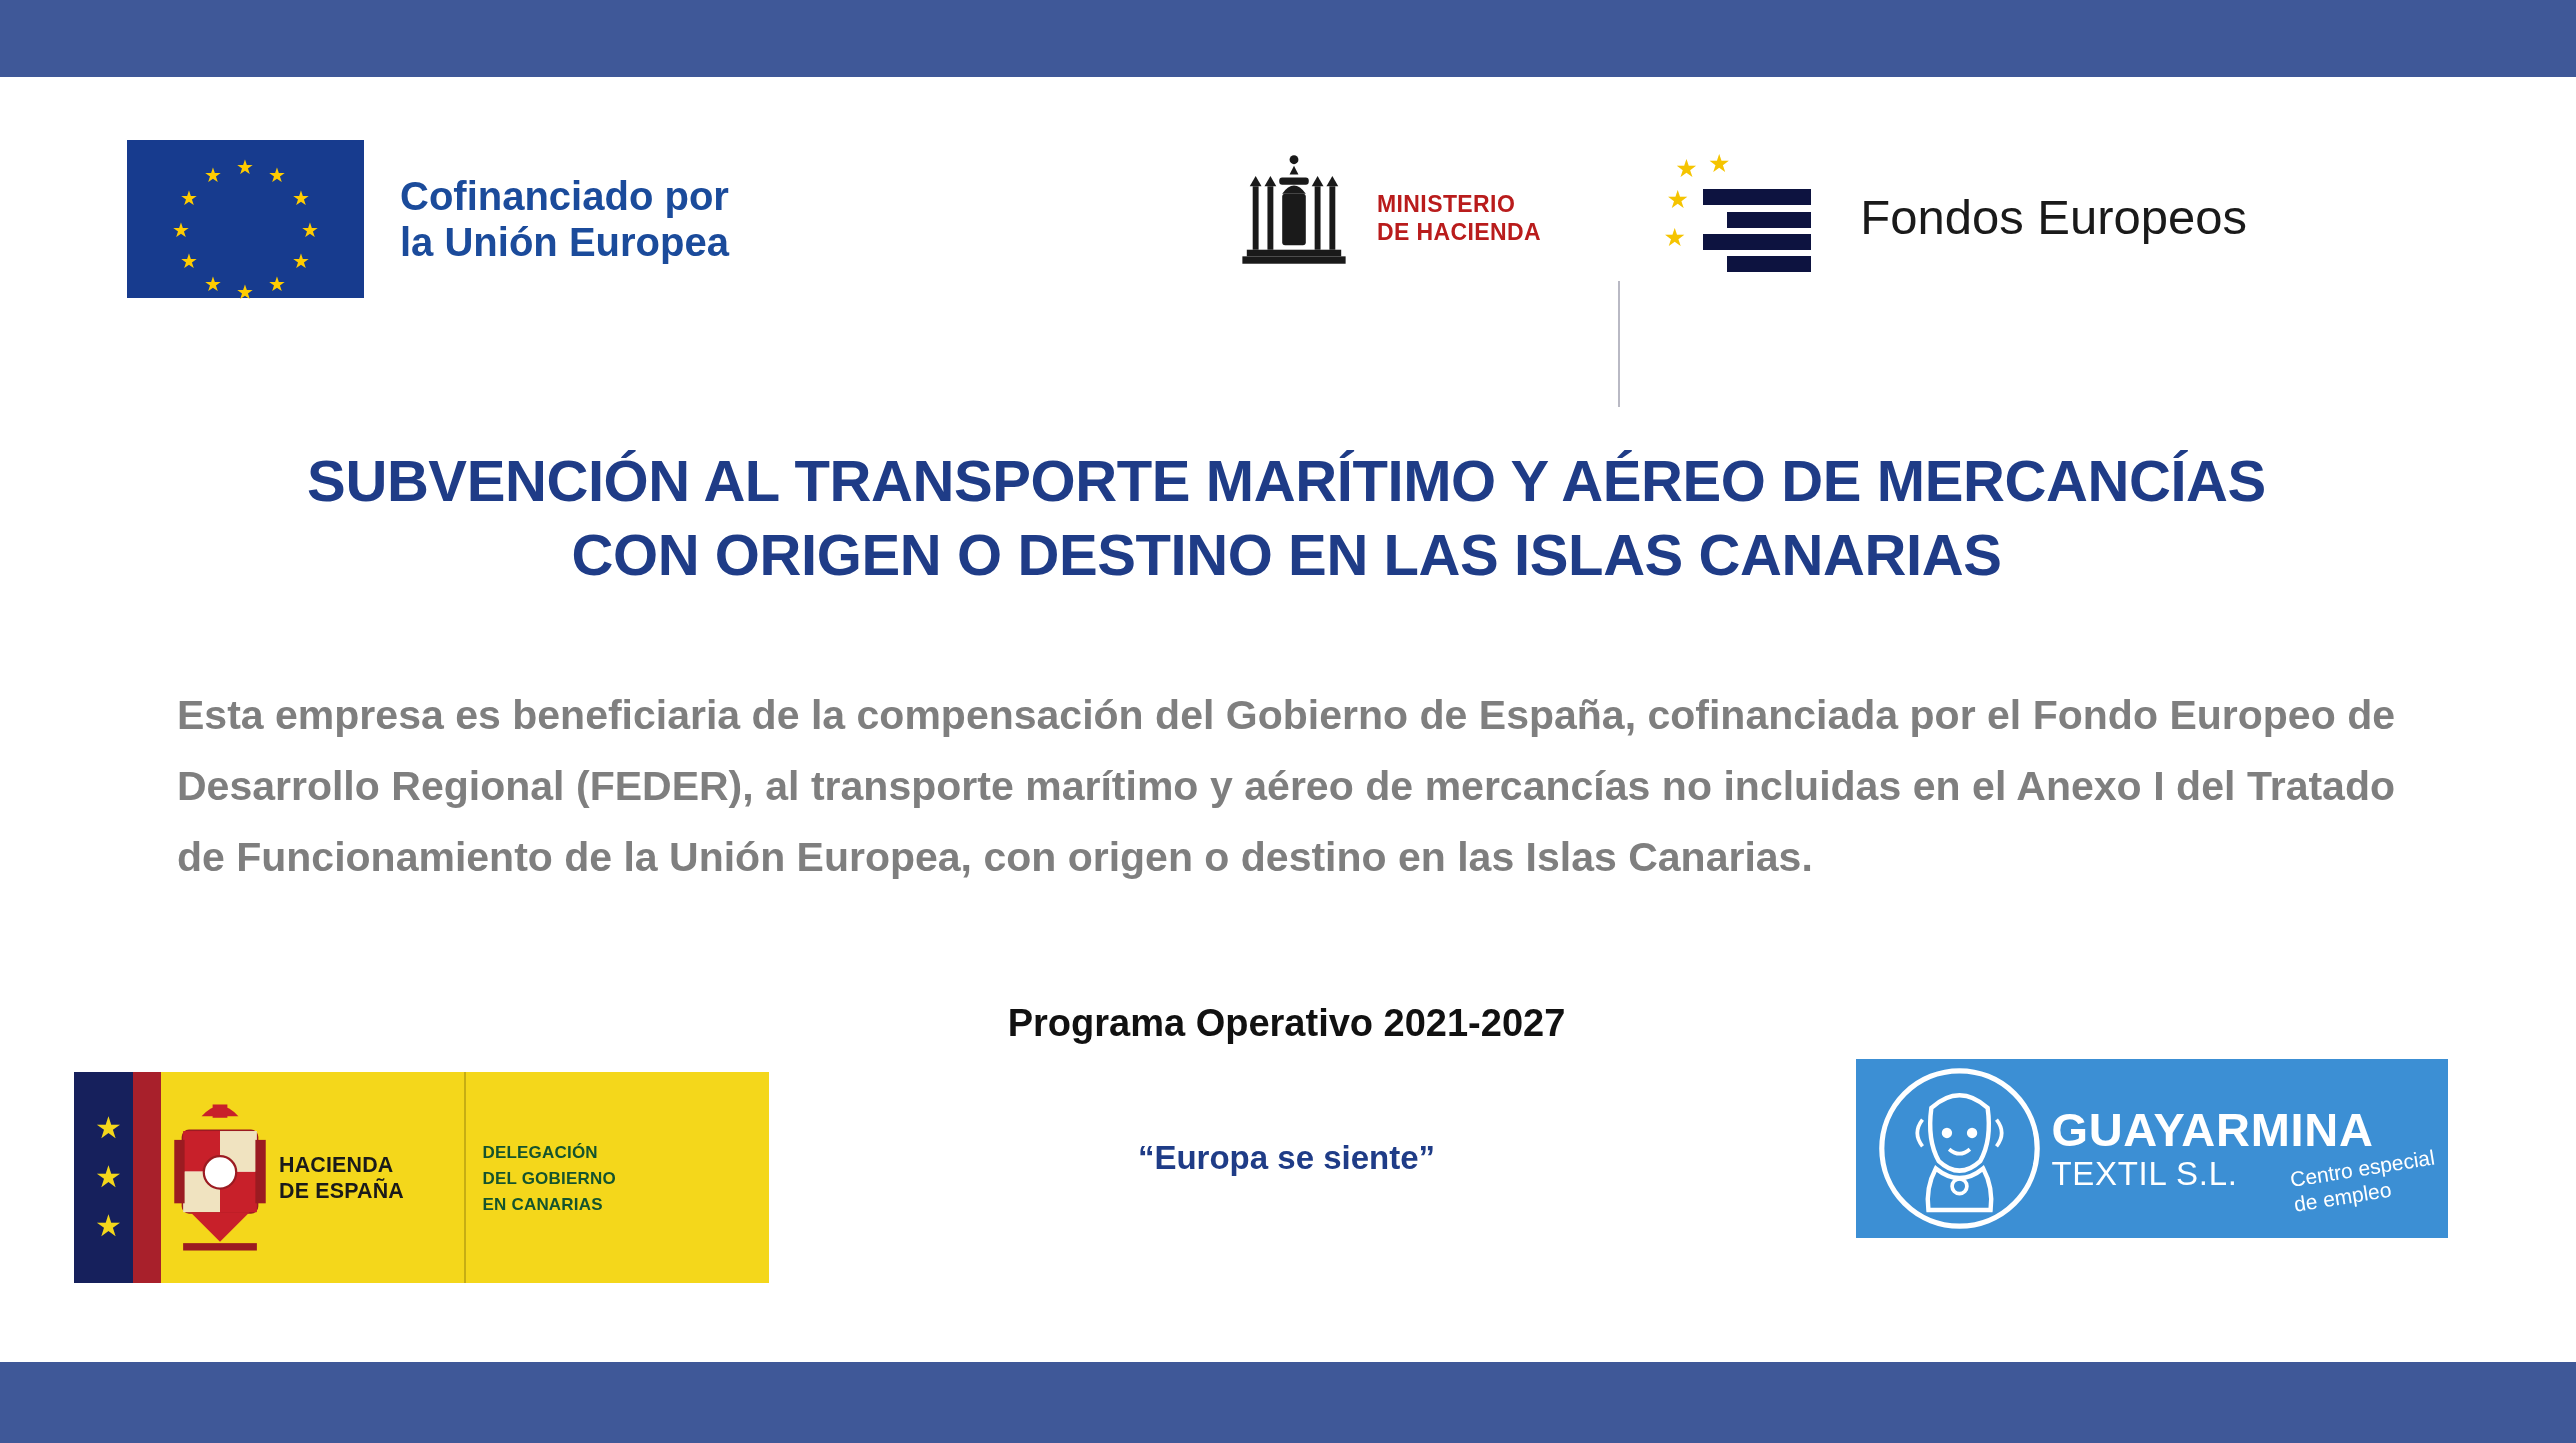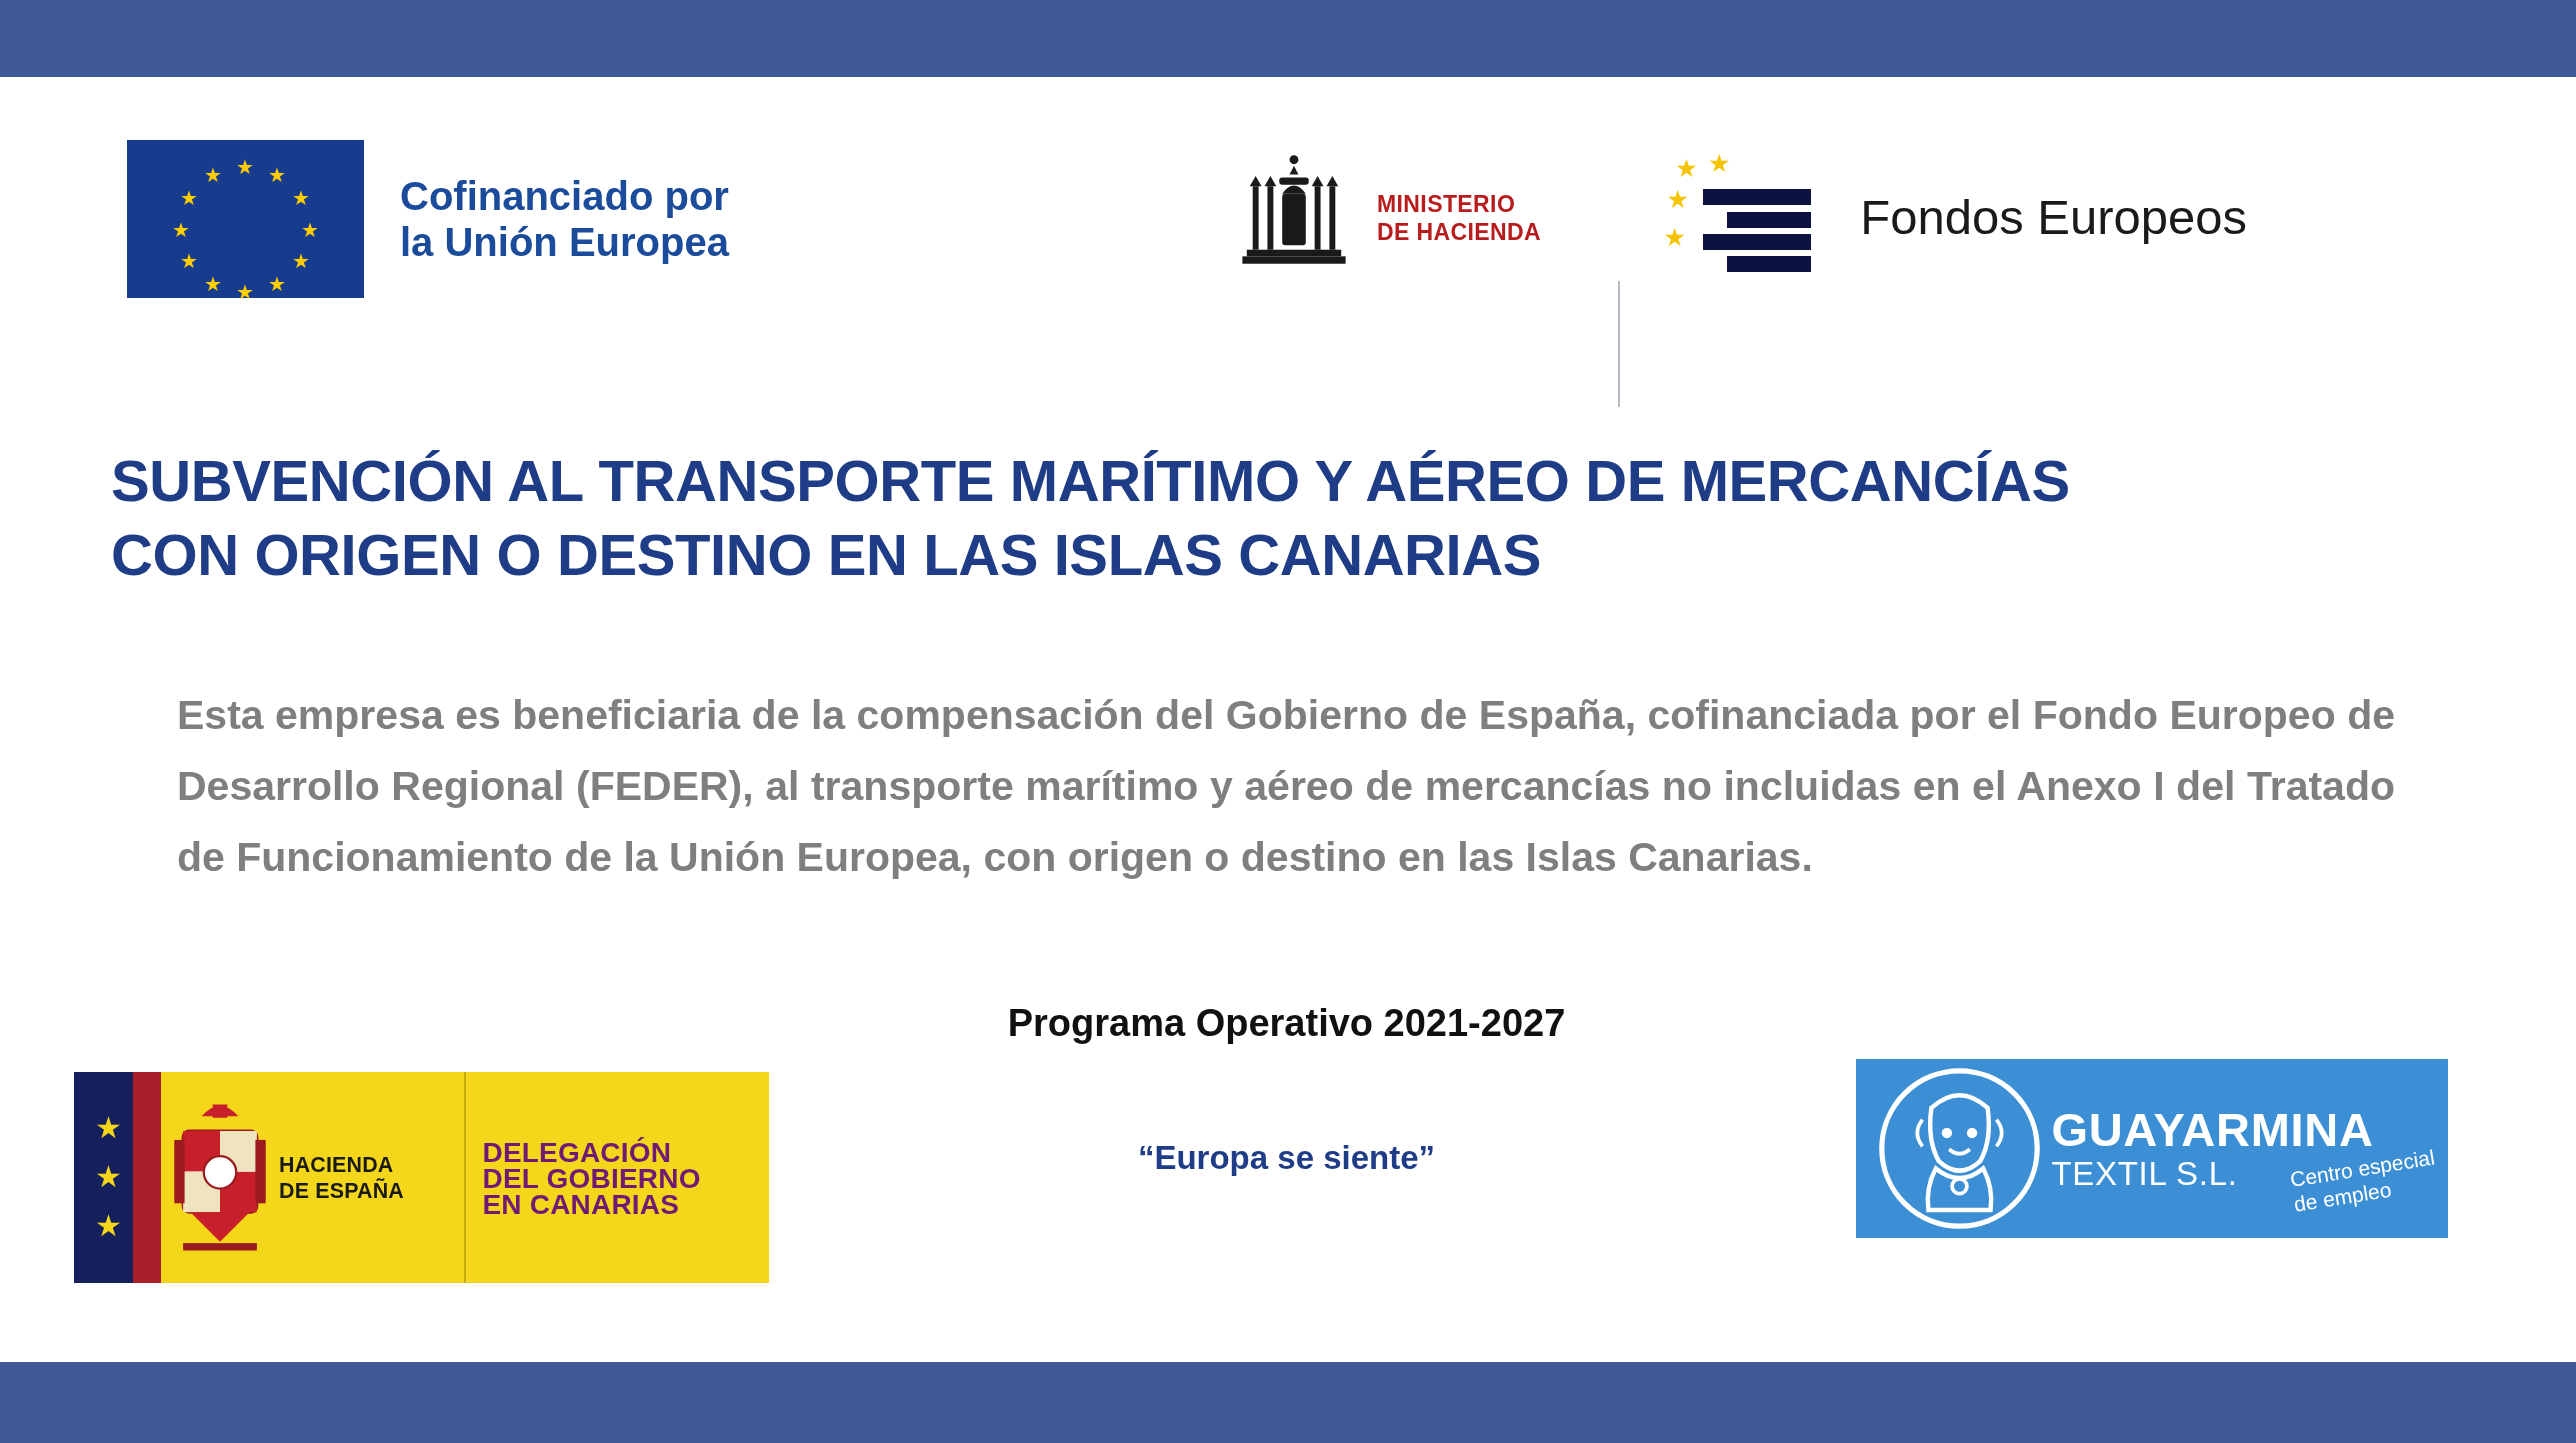--- a/index.html
+++ b/index.html
@@ -130,21 +130,21 @@
     line-height: 52px;
     white-space: nowrap;
   }
 
   
   .title {
     position: absolute;
     top: 444px;
     left: 111px;
     width: 2351px;
-    text-align: left;
+    text-align: center;
     color: #1F3C87;
     font-weight: bold;
     font-size: 58px;
     line-height: 74px;
     letter-spacing: -0.4px;
   }
 
   
   .paragraph {
     position: absolute;
@@ -232,22 +232,22 @@
     width: 2.2px;
     height: 211px;
     background: #c6ad14;
     flex: none;
   }
   .gob-label2 {
     flex: none;
     width: 222px;
     padding-left: 16.3px;
     padding-top: 68px;
-    color: #701a75;
-    font-size: 28px;
+    color: #14532d;
+    font-size: 17px;
     line-height: 26px;
     font-weight: 600;
     letter-spacing: 0.2px;
   }
 
   
   .guayarmina {
     position: absolute;
     left: 1856px;
     top: 1059px;

